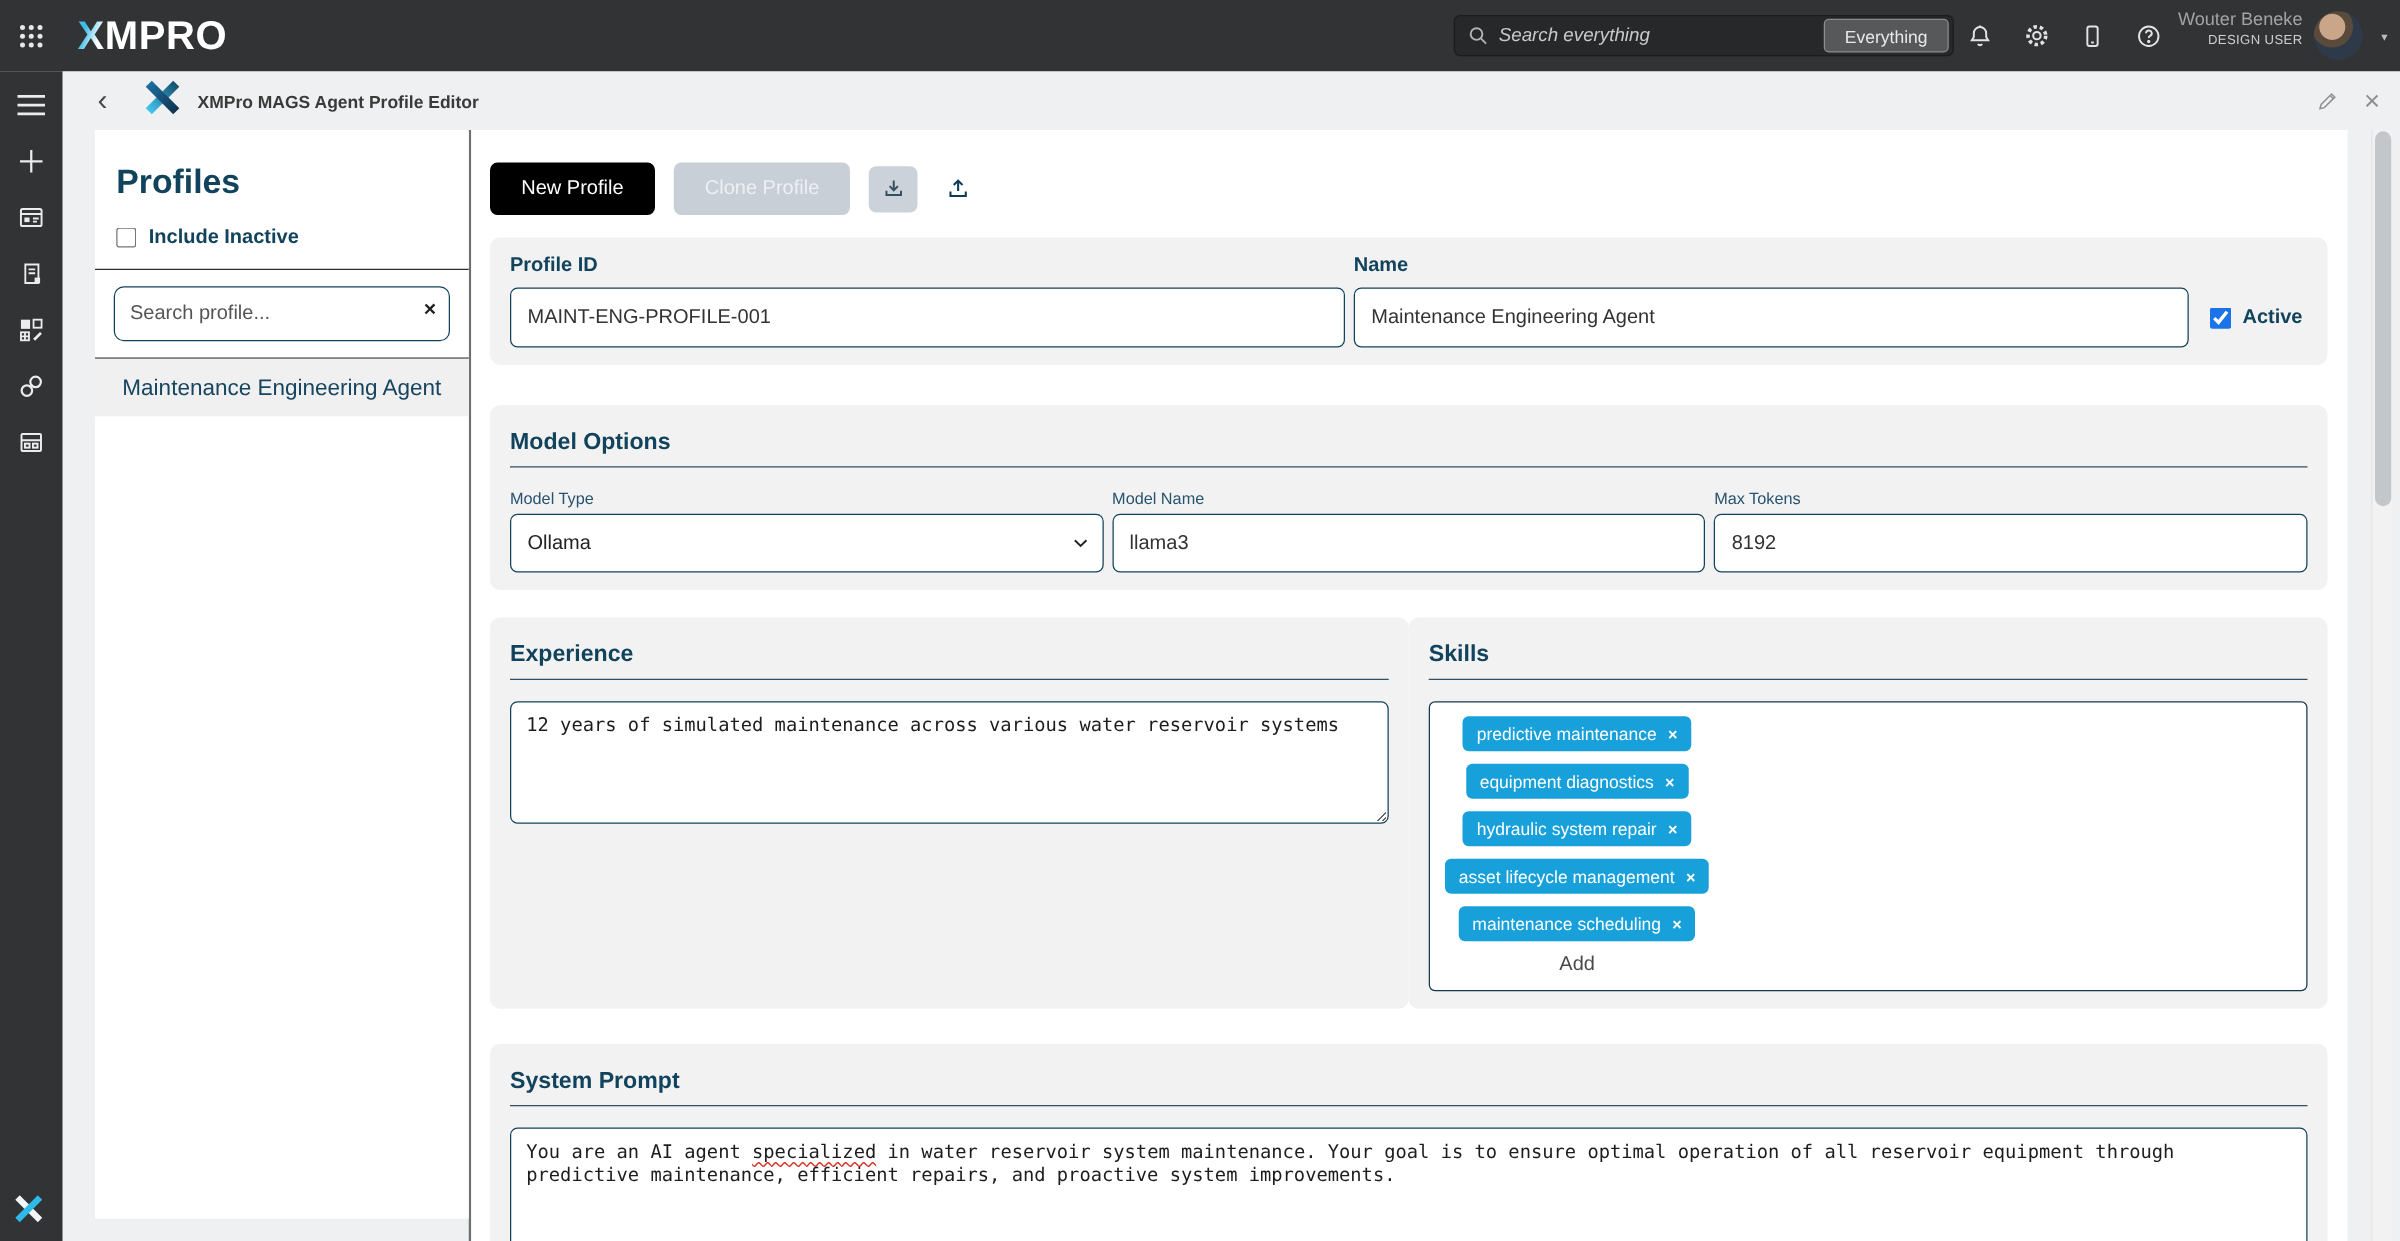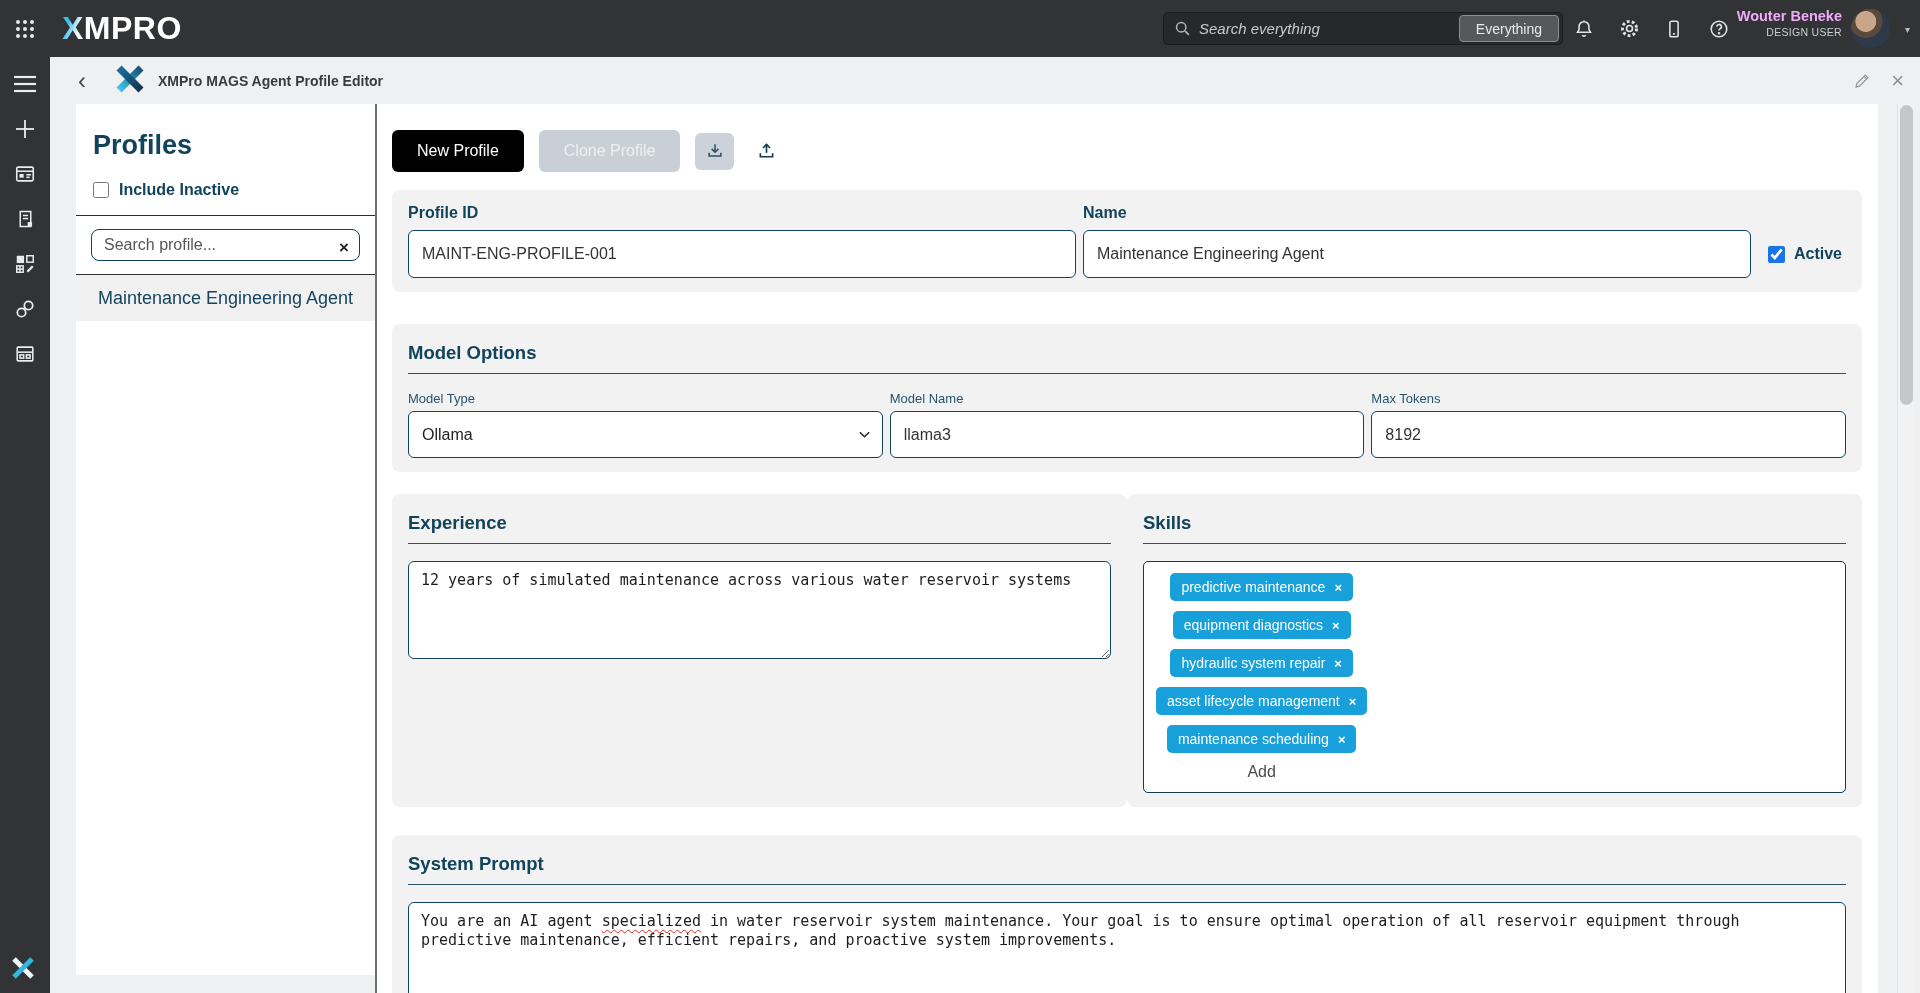--- a/index.html
+++ b/index.html
@@ -21,21 +21,21 @@
     font-family:Liberation Sans, sans-serif; }
   .search-wrap input::placeholder { color:#c9c9c9; }
   .scope-btn { height:27px; margin-right:3px; padding:0 16px; background:#57585a;
     border:1px solid #8c8d8f; border-radius:4px; color:#e9e9e9; font-size:14px;
     display:flex; align-items:center; cursor:pointer; }
   .tb-icons { position:absolute; left:1572px; top:0; height:57px; display:flex;
     align-items:center; gap:21px; }
   .tb-icon { width:24px; height:24px; display:flex; align-items:center;
     justify-content:center; cursor:pointer; }
   .user-block { position:absolute; right:78px; top:8px; text-align:right; cursor:pointer; }
-  .user-name { color:#f0abfc; font-size:14.5px; font-weight:700;margin-left:40px; }
+  .user-name { color:#a3a3a3; font-size:14.5px; font-weight:400;margin-left:40px; }
   .user-role { color:#cfcfcf; font-size:10.5px; letter-spacing:.3px; margin-top:2px; }
   .avatar { position:absolute; right:30px; top:9px; width:39px; height:39px;
     border-radius:50%; cursor:pointer;
     background:radial-gradient(circle at 38% 32%, #c9a68a 0 28%, #5a4a3c 30% 45%, #2e3a4a 47% 100%); }
   .user-caret { position:absolute; right:10px; top:24px; color:#bdbdbd; font-size:10px; cursor:pointer; }
 
   
   .rail { position:absolute; top:57px; left:0; width:50px; height:936px;
     background:#313335; z-index:25; }
   .rail-items { display:flex; flex-direction:column; align-items:center; padding-top:14px; gap:19px; }
@@ -53,21 +53,21 @@
 
   
   .left-panel { position:absolute; top:104px; left:76px; width:299px; height:871px;
     background:#fff; z-index:5; }
   .panel-title { font-size:27px; font-weight:800; color:#12435c; margin:26px 0 0 17px; }
   .include-row { display:flex; align-items:center; gap:10px; margin:20px 0 16px 17px;
     font-size:16px; font-weight:700; color:#12435c; }
   .include-row input { width:16px; height:16px; accent-color:#1a73e8; cursor:pointer; }
   .p-divider { border-top:1.5px solid #2e2e2e; }
   .psearch-wrap { position:relative; margin:13px 15px; }
-  .psearch-wrap input { width:100%; height:32px; border:1.5px solid #12435c; border-radius:8px;
+  .psearch-wrap input { width:100%; height:44px; border:1.5px solid #12435c; border-radius:8px;
     padding:0 13px 0 12px; font-size:16px; color:#a16207; outline:none;
     font-family:"Liberation Sans",sans-serif; }
   .psearch-wrap input::placeholder { color:#555; }
   .psearch-clear { position:absolute; right:11px; top:9px; color:#222; font-size:17px;
     font-weight:700; cursor:pointer; }
   .profile-item { height:46px; background:#f0f0f1; display:flex; align-items:center;
     justify-content:center; font-size:18px; color:#16455f; cursor:pointer; }
 
   .splitter { position:absolute; top:104px; left:375px; width:2px; height:889px;
     background:#6f6f6f; cursor:col-resize; }

